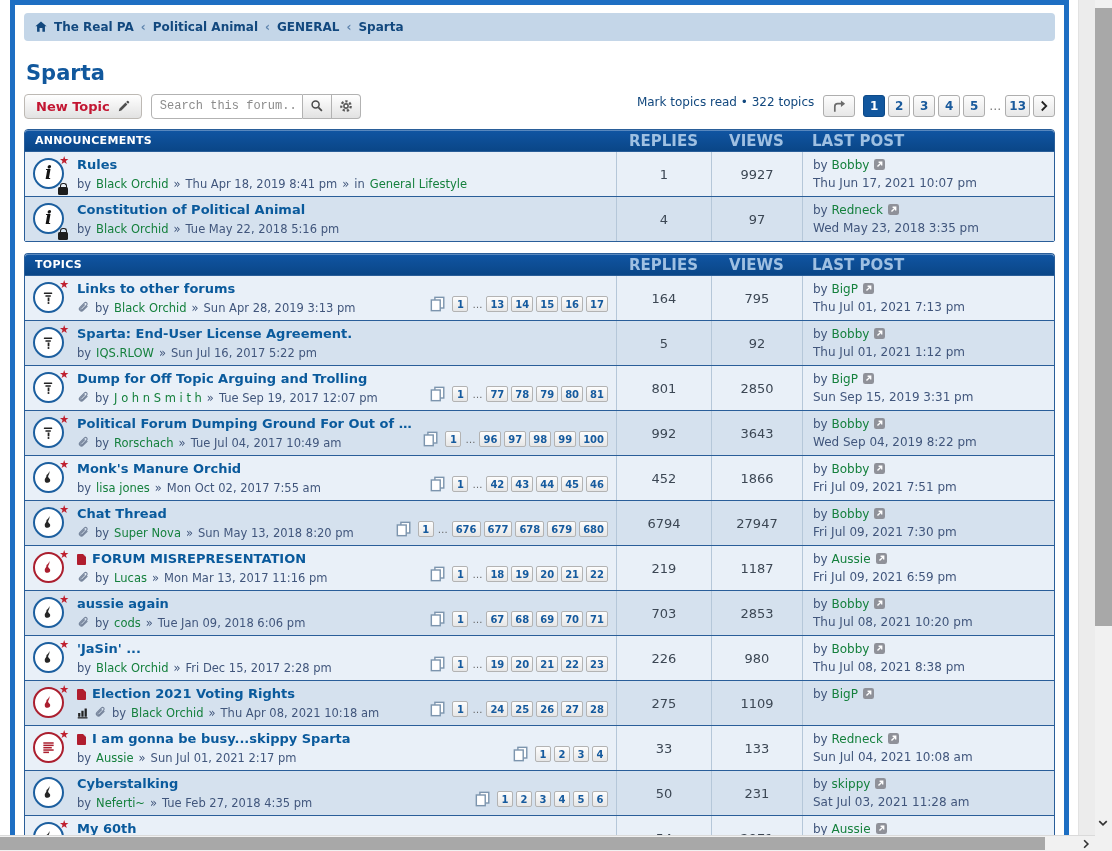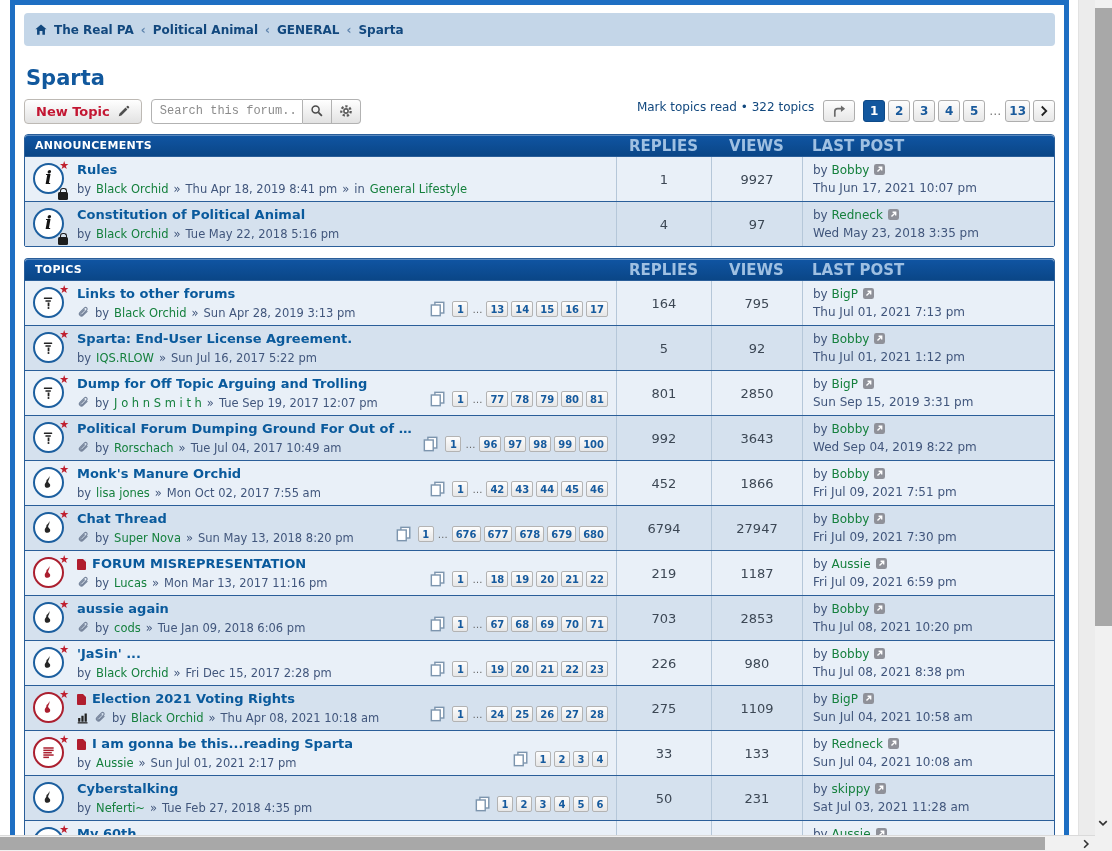--- a/index.html
+++ b/index.html
@@ -11,21 +11,21 @@
   a, .lnk { color:#15803d; text-decoration:none; cursor:pointer; }
 
   
   .frame {
     position:absolute; left:10px; top:0; width:1059px; height:851px;
     border:5px solid #1e6fc3; background:#fff; padding:5px 9px; overflow:hidden;
   }
 
   
   .crumb {
-    margin-top:3px; background:#c4d6e8; border-radius:4px; height:33px;
+    margin-top:3px; background:#c4d6e8; border-radius:4px; height:28px;
     display:flex; align-items:center; padding:0 10px;
     font-size:12px; font-weight:bold; color:#12487e;
   }
   .crumb .sep { color:#5e84ad; margin:0 7px; font-weight:bold; }
   .crumb .icn { margin-right:6px; display:inline-flex; }
   .crumb-link { color:#12487e; }
 
   .page-title { color:#11589d; font-size:21px; font-weight:bold; line-height:26px; margin:19px 0 0 2px; }
 
   
@@ -826,42 +826,42 @@
             <span>275</span>
           </div>
           <div class="c-view">
             <span>1109</span>
           </div>
           <div class="c-last"><span><span>by </span><a class="lnk">BigP</a><span class="extlink">
                 <svg viewBox="0 0 12 12" width="11" height="11">
                   <rect width="12" height="12" rx="2.5" fill="#8f9199"></rect>
                   <path fill="none" stroke="#fff" stroke-width="1.5" d="M3.8 8.2 8 4M5 3.6h3.4V7"></path>
                 </svg>
-              </span></span><span class="lp-date">Sun Jul 04, 2021 10:58 am</span></div>
+              </span></span></div>
         </div>
         <div class="trow">
           <div class="c-main">
             <span class="ticon red">
               <span class="circle">
                 <svg viewBox="0 0 16 16" width="15" height="15">
                   <g fill="#ab1f2f">
                     <rect x="2.5" y="2.4" width="11" height="1.6"></rect>
                     <rect x="2.5" y="4.9" width="11" height="1.6"></rect>
                     <rect x="2.5" y="7.4" width="9" height="1.6"></rect>
                     <rect x="2.5" y="9.9" width="11" height="1.6"></rect>
                     <rect x="2.5" y="12.4" width="6" height="1.6"></rect>
                   </g>
                 </svg>
               </span>
               <span class="ustar">★</span>
             </span>
             <div class="tmain">
               <div class="titleline">
                 <span class="docflag"></span>
-                <a class="lnk ttitle">I am gonna be this...reading Sparta</a>
+                <a class="lnk ttitle">I am gonna be busy...skippy Sparta</a>
               </div>
               <div class="meta">
                 <span>by</span>
                 <a class="lnk">Aussie</a>
                 <span>»</span>
                 <span>Sun Jul 01, 2021 2:17 pm</span>
               </div>
             </div>
             <span class="mini">
               <span class="icn">

